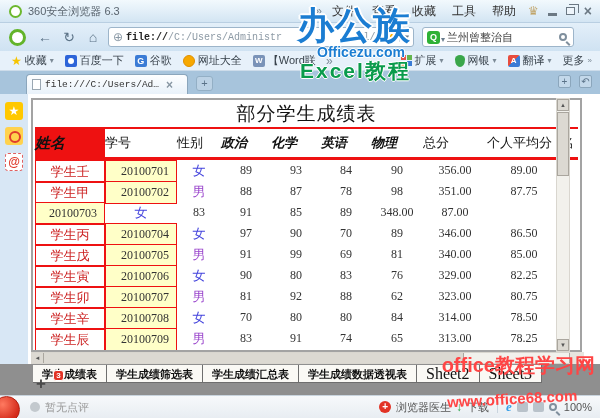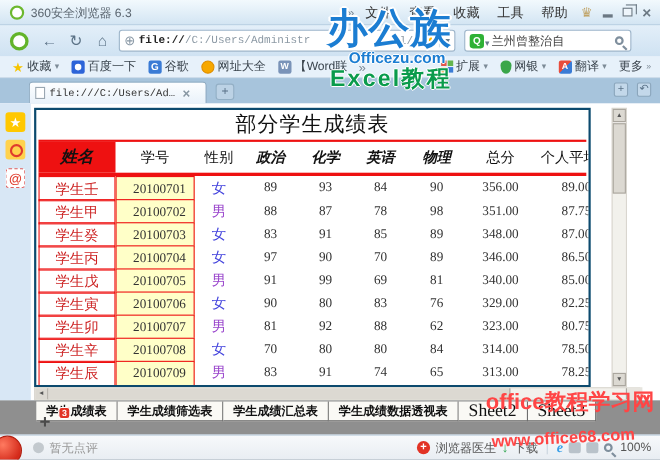--- a/index.html
+++ b/index.html
@@ -90,26 +90,26 @@
   .content { position:absolute; left:0; top:94px; width:600px; height:270px; background:#fff; }
   .strip { position:absolute; left:0; top:0; width:28px; height:270px; background:#d8e7f5; }
   .strip-ic { position:absolute; left:5px; width:18px; height:18px; border-radius:3px; }
   .si-star { top:8px; background:#ffc800; color:#fff; font-size:12px; text-align:center; line-height:18px; }
   .si-weibo { top:33px; background:#ffd24d; position:absolute; }
   .si-weibo::after { content:""; position:absolute; left:4px; top:4px; width:8px; height:8px;
     border:2px solid #e03c2d; border-radius:50%; }
   .si-at { top:59px; background:#fff; border:1px dashed #e06060; color:#e03c2d; font-size:12px;
     font-weight:bold; text-align:center; line-height:16px; }
   
-  .score-table { position:absolute; left:31px; top:4px; width:506px; border:2px solid #0c4a6e;
+  .score-table { position:absolute; left:31px; top:4px; width:551px; border:2px solid #a3a3a3;
     background:#fff; padding:0 2px; font-family:"Liberation Serif","DejaVu Serif",serif; overflow:hidden; }
   .t-title { height:27px; line-height:27px; text-align:center; font-size:19px; color:#111; letter-spacing:1px; }
   .t-head { display:grid; grid-template-columns:70px 72px 44px 50px 50px 50px 52px 64px 74px 1fr;
     border-top:2px solid #ee1111; border-bottom:3px solid #ee1111; height:33px; }
-  .hc { font-size:13px; text-align:center; line-height:28px; color:#111; }
+  .hc { font-size:13px; line-height:28px; color:#111; }
   .h-name { background:#ee1111; font-weight:bold; font-style:italic; font-size:15px; }
   .h-sub { font-weight:bold; font-style:italic; }
   .trow { display:grid; grid-template-columns:70px 72px 44px 50px 50px 50px 52px 64px 74px 1fr; height:22px; }
   .trow + .trow { margin-top:-1px; }
   .cell { font-size:12px; line-height:21px; text-align:center; color:#333; }
   .c-name { color:#cc2222; font-size:13px; border:1px solid #ee1111; }
   .c-id { background:#ffffc8; border:1px solid #ee1111; text-align:right; padding-right:7px; }
   .c-gender { font-size:13px; }
   .g-f { color:#4444dd; } .g-m { color:#9944cc; }
   
@@ -311,21 +311,20 @@
             <div class="cell c-gender g-m">男</div>
             <div class="cell">88</div>
             <div class="cell">87</div>
             <div class="cell">78</div>
             <div class="cell">98</div>
             <div class="cell">351.00</div>
             <div class="cell">87.75</div>
             <div class="cell"></div>
           </div>
           <div class="trow">
-            <div class="cell c-name">学生癸</div>
             <div class="cell c-id">20100703</div>
             <div class="cell c-gender g-f">女</div>
             <div class="cell">83</div>
             <div class="cell">91</div>
             <div class="cell">85</div>
             <div class="cell">89</div>
             <div class="cell">348.00</div>
             <div class="cell">87.00</div>
             <div class="cell"></div>
           </div>

